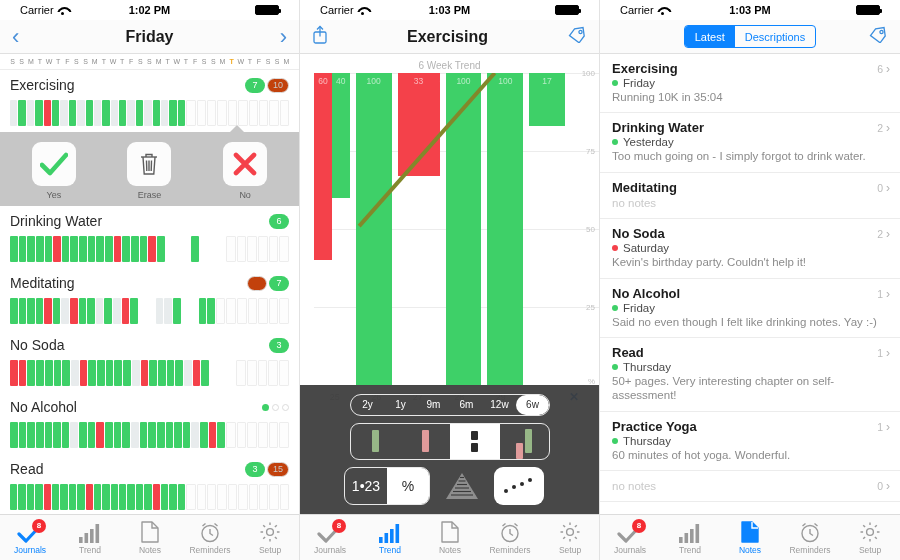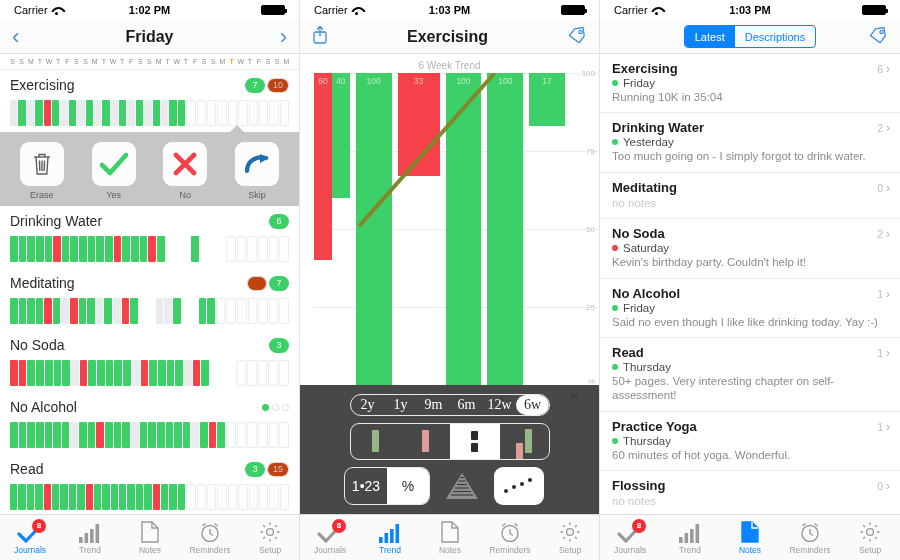--- a/index.html
+++ b/index.html
@@ -9,21 +9,21 @@
     background: #ffffff;
     overflow: hidden;
   }
   .stage { width: 900px; height: 560px; display: flex; }
   .panel { width: 300px; height: 560px; position: relative; background: #fff; overflow: hidden; border-right: 1px solid #e2e2e2; }
   .panel:last-child { border-right: none; }
 
   
   .statusbar {
     height: 20px; display: flex; align-items: center;
-    padding: 0 14px; font-size: 11px; color: #000; position: relative;
+    padding: 0 20px; font-size: 11px; color: #000; position: relative;
   }
   .sb-left { display: flex; align-items: center; gap: 3px; }
   .sb-carrier { font-size: 11px; }
   .wifi { width: 11px; height: 9px; position: relative; display:inline-block; }
   .wifi::before{
     content:""; position:absolute; left:0; top:1px; width:11px; height:8px;
     border: 2px solid #000; border-bottom: none; border-radius: 11px 11px 0 0;
     clip-path: polygon(0 0,100% 0,100% 55%,0 55%);
   }
   .wifi::after{
@@ -143,21 +143,21 @@
     position: absolute; left: 0; bottom: 46px; width: 300px; height: 129px;
     background: rgba(58,58,58,0.93); padding: 9px 10px;
     display: flex; flex-direction: column; gap: 7px; align-items: center;
   }
   .seg {
     border: 1px solid #e8e8e8; border-radius: 14px; height: 24px;
     display: flex; align-items: stretch; overflow: hidden; width: 200px;
   }
   .seg-item {
     flex: 1; display: flex; align-items: center; justify-content: center;
-    font-size: 14px; color: #fff; font-family: Liberation Serif, serif;
+    font-size: 10px; color: #fff;
   }
   .seg-item.on { background: #fff; color: #2d2d2d; border-radius: 13px; }
   .seg2 { border: 1px solid #e8e8e8; border-radius: 9px; height: 42px; display: flex; width: 200px; overflow: hidden; }
   .seg2-item { flex: 1; display: flex; align-items: center; justify-content: center; gap: 2px; }
   .seg2-item.on { background: #fff; }
   .minibar { width: 7px; border-radius: 1px; }
   .row3 { display: flex; align-items: center; gap: 11px; width: 212px; justify-content: flex-start; }
   .pct-seg { border: 1px solid #e8e8e8; border-radius: 9px; height: 38px; width: 86px; display: flex; overflow: hidden; }
   .pct-item { flex: 1; display: flex; align-items: center; justify-content: center; font-size: 14px; color: #fff; }
   .pct-item.on { background: #fff; color: #2b2b2b; }
@@ -278,55 +278,46 @@
             <div class="cell e"></div>
             <div class="cell e"></div>
             <div class="cell e"></div>
             <div class="cell e"></div>
             <div class="cell e"></div>
           </div>
         </div>
         <div class="popover">
           <div class="act">
             <div class="act-tile">
+              <svg width="28" height="24" viewBox="0 0 28 24">
+                <path d="M2 13 L10 21 L26 3" fill="none" stroke="#3ed068" stroke-width="4.6" stroke-linecap="round" stroke-linejoin="round"></path>
+              </svg>
+            </div>
+            <div class="act-label">Yes</div>
+          </div>
+          <div class="act">
+            <div class="act-tile">
               <svg width="22" height="26" viewBox="0 0 22 26" fill="none" stroke="#5d5d5d" stroke-width="1.4">
                 <path d="M3 6 h16"></path>
                 <path d="M8 6 V3.5 h6 V6"></path>
                 <path d="M5 6 l1.2 17 h9.6 L17 6"></path>
                 <line x1="8.5" y1="9.5" x2="8.8" y2="20"></line>
                 <line x1="11" y1="9.5" x2="11" y2="20"></line>
                 <line x1="13.5" y1="9.5" x2="13.2" y2="20"></line>
               </svg>
             </div>
             <div class="act-label">Erase</div>
           </div>
           <div class="act">
             <div class="act-tile">
-              <svg width="28" height="24" viewBox="0 0 28 24">
-                <path d="M2 13 L10 21 L26 3" fill="none" stroke="#3ed068" stroke-width="4.6" stroke-linecap="round" stroke-linejoin="round"></path>
-              </svg>
-            </div>
-            <div class="act-label">Yes</div>
-          </div>
-          <div class="act">
-            <div class="act-tile">
               <svg width="24" height="24" viewBox="0 0 24 24">
                 <path d="M3 3 L21 21 M21 3 L3 21" fill="none" stroke="#f4414a" stroke-width="4.6" stroke-linecap="round"></path>
               </svg>
             </div>
             <div class="act-label">No</div>
-          </div>
-          <div class="act">
-            <div class="act-tile">
-              <svg width="26" height="22" viewBox="0 0 26 22">
-                <path d="M3 18 C3 7 13 3 22 5" fill="none" stroke="#1b6fb5" stroke-width="4.2" stroke-linecap="round"></path>
-                <polygon points="16,1 25,5 16,10" fill="#1b6fb5"></polygon>
-              </svg>
-            </div>
-            <div class="act-label">Skip</div>
           </div>
         </div>
         <div class="habit">
           <div class="habit-head">
             <div class="habit-name">Drinking Water</div>
             <div class="badges">
               <div class="pill green">6</div>
             </div>
           </div>
           <div class="strip">
@@ -860,21 +851,21 @@
             <span>2</span>
             <span class="note-chev">›</span>
           </div>
         </div>
         <div class="note">
           <div class="note-title">No Alcohol</div>
           <div class="note-meta">
             <span class="dot" style="background: rgb(62, 208, 104);"></span>
             <span>Friday</span>
           </div>
-          <div class="note-body">Said no even though I like like drinking today. Yay :-)</div>
+          <div class="note-body">Said no even though I felt like drinking notes. Yay :-)</div>
           <div class="note-count">
             <span>1</span>
             <span class="note-chev">›</span>
           </div>
         </div>
         <div class="note">
           <div class="note-title">Read</div>
           <div class="note-meta">
             <span class="dot" style="background: rgb(62, 208, 104);"></span>
             <span>Thursday</span>
@@ -891,21 +882,20 @@
             <span class="dot" style="background: rgb(62, 208, 104);"></span>
             <span>Thursday</span>
           </div>
           <div class="note-body">60 minutes of hot yoga. Wonderful.</div>
           <div class="note-count">
             <span>1</span>
             <span class="note-chev">›</span>
           </div>
         </div>
         <div class="note">
-          <div class="note-title">Flossing</div>
           <div class="note-body empty">no notes</div>
           <div class="note-count">
             <span>0</span>
             <span class="note-chev">›</span>
           </div>
         </div>
       </div>
 
     <div class="tabbar" id="tabbar3">
         <div class="tab">

